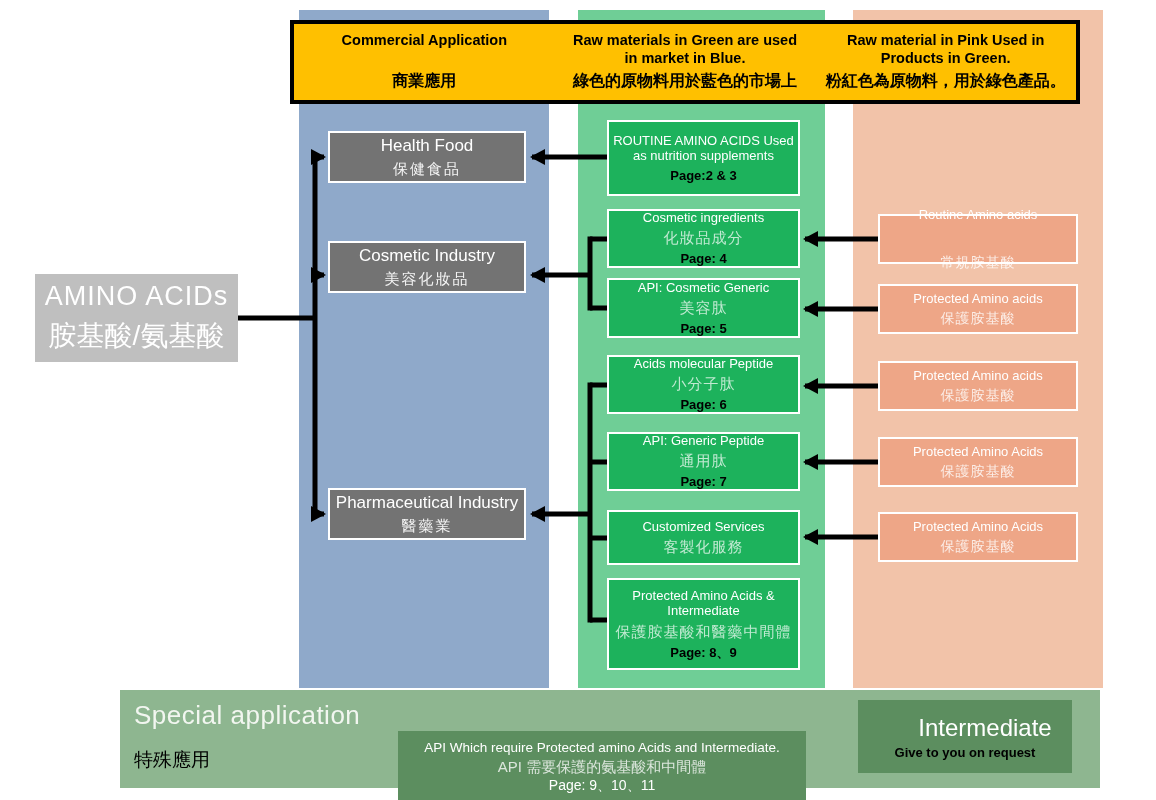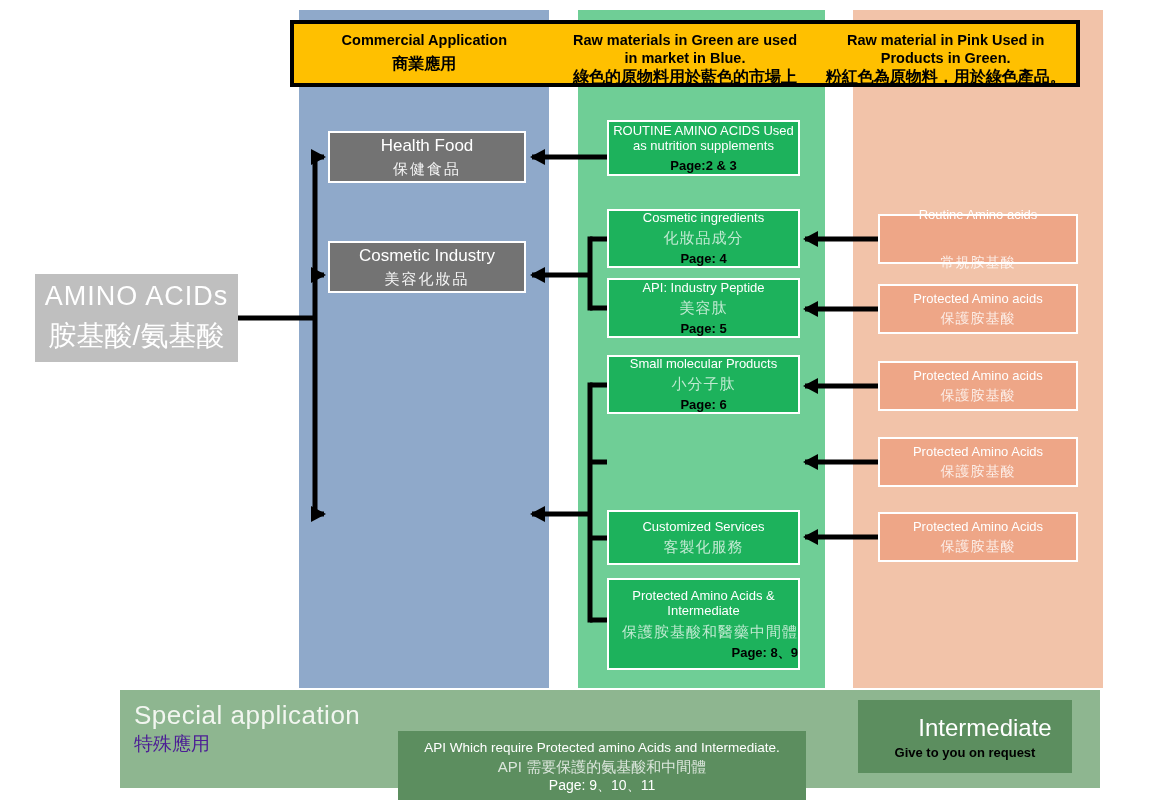--- a/index.html
+++ b/index.html
@@ -3,21 +3,21 @@
 <meta charset="utf-8">
 <style>
   html,body{margin:0;padding:0;background:#fff;}
   .stage{position:relative;width:1156px;height:800px;background:#fff;overflow:hidden;
          font-family:"Liberation Sans","DejaVu Sans",sans-serif;}
   .col{position:absolute;top:10px;height:678px;}
   .col-blue{left:299px;width:250px;background:#8FA9CA;}
   .col-green{left:578px;width:247px;background:#6FCE96;}
   .col-pink{left:853px;width:250px;background:#F2C3A9;}
 
-  .legend{position:absolute;left:290px;top:20px;width:790px;height:67px;background:#FFC000;
+  .legend{position:absolute;left:290px;top:20px;width:790px;height:84px;background:#FFC000;
           border:4px solid #000;box-sizing:border-box;display:flex;z-index:4;}
   .legend-cell{flex:1 1 0;display:flex;flex-direction:column;align-items:center;
                padding:7px 6px 8px;box-sizing:border-box;text-align:center;}
   .legend-en{font-weight:bold;font-size:14.5px;line-height:1.25;color:#000;max-width:228px;}
   .legend-zh{font-weight:bold;font-size:16px;color:#000;margin-top:auto;white-space:nowrap;}
 
   .node{position:absolute;border:2px solid #fff;box-sizing:border-box;color:#fff;
         display:flex;flex-direction:column;justify-content:center;align-items:center;
         text-align:center;z-index:3;line-height:1.2;}
   .node-blue{background:#737373;left:328px;width:198px;height:52px;}
@@ -33,21 +33,21 @@
 
   .root-node{position:absolute;left:35px;top:274px;width:203px;height:88px;background:#BFBFBF;
              color:#fff;display:flex;flex-direction:column;justify-content:center;
              text-align:center;z-index:3;}
   .root-en{font-size:27px;letter-spacing:1px;}
   .root-zh{font-size:28px;margin-top:5px;}
 
   .special{position:absolute;left:120px;top:690px;width:980px;height:98px;background:#8EB690;z-index:2;}
   .special-title{position:absolute;left:14px;top:10px;color:#F2F6F0;}
   .special-title .en{font-size:26px;letter-spacing:.5px;}
-  .special-title .zh{font-size:19px;color:#4c1d95;margin-top:0;font-family:Liberation Serif, serif;}
+  .special-title .zh{font-size:19px;color:#000000;margin-top:16px;font-family:Liberation Serif, serif;}
   .api-box{position:absolute;left:278px;top:13px;width:408px;height:72px;background:#5C8E5F;
            color:#fff;display:flex;flex-direction:column;justify-content:center;align-items:center;
            text-align:center;line-height:1.3;margin-top:28px;}
   .api-box .l1{font-size:13.5px;}
   .api-box .l2{font-size:15px;color:rgba(255,255,255,.78);}
   .api-box .pg{font-size:14px;}
   .inter-box{position:absolute;left:738px;top:10px;width:214px;height:73px;background:#5C8E5F;
              display:flex;flex-direction:column;justify-content:center;align-items:center;text-align:center;}
   .inter-box .title{font-size:24px;color:#fff;margin-left:40px;}
   .inter-box .note{font-size:13px;font-weight:bold;color:#000;margin-top:3px;}
@@ -84,45 +84,54 @@
   </div>
 
   <div class="node node-blue" style="top:131px;">
     <div class="en">Health Food</div>
     <div class="zh">保健食品</div>
   </div>
   <div class="node node-blue" style="top:241px;">
     <div class="en">Cosmetic Industry</div>
     <div class="zh">美容化妝品</div>
   </div>
-
-  <div class="node node-green" style="top:120px;height:56px;">
+  <div class="node node-blue" style="top:488px;">
+    <div class="en">Pharmaceutical Industry</div>
+    <div class="zh">醫藥業</div>
+  </div>
+
+  <div class="node node-green" style="top:120px;height:76px;">
     <div class="en">ROUTINE AMINO ACIDS Used as nutrition supplements</div>
     <div class="page">Page:2 &amp; 3</div>
   </div>
   <div class="node node-green" style="top:209px;height:59px;">
     <div class="en">Cosmetic ingredients</div>
     <div class="zh">化妝品成分</div>
     <div class="page">Page: 4</div>
   </div>
   <div class="node node-green" style="top:278px;height:60px;">
-    <div class="en">API: Industry Peptide</div>
+    <div class="en">API: Cosmetic Generic</div>
     <div class="zh">美容肽</div>
     <div class="page">Page: 5</div>
   </div>
   <div class="node node-green" style="top:355px;height:59px;">
-    <div class="en">Small molecular Products</div>
+    <div class="en">Acids molecular Peptide</div>
     <div class="zh">小分子肽</div>
     <div class="page">Page: 6</div>
+  </div>
+  <div class="node node-green" style="top:432px;height:59px;">
+    <div class="en">API: Generic Peptide</div>
+    <div class="zh">通用肽</div>
+    <div class="page">Page: 7</div>
   </div>
   <div class="node node-green" style="top:510px;height:55px;">
     <div class="en">Customized Services</div>
     <div class="zh">客製化服務</div>
   </div>
-  <div class="node node-green" style="top:578px;height:92px;align-items:flex-end;">
+  <div class="node node-green" style="top:578px;height:92px;">
     <div class="en">Protected Amino Acids &amp; Intermediate</div>
     <div class="zh">保護胺基酸和醫藥中間體</div>
     <div class="page">Page: 8、9</div>
   </div>
 
   <div class="node node-pink" style="top:214px;gap:28px;">
     <div class="en">Routine Amino acids</div>
     <div class="zh">常規胺基酸</div>
   </div>
   <div class="node node-pink" style="top:284px;">

